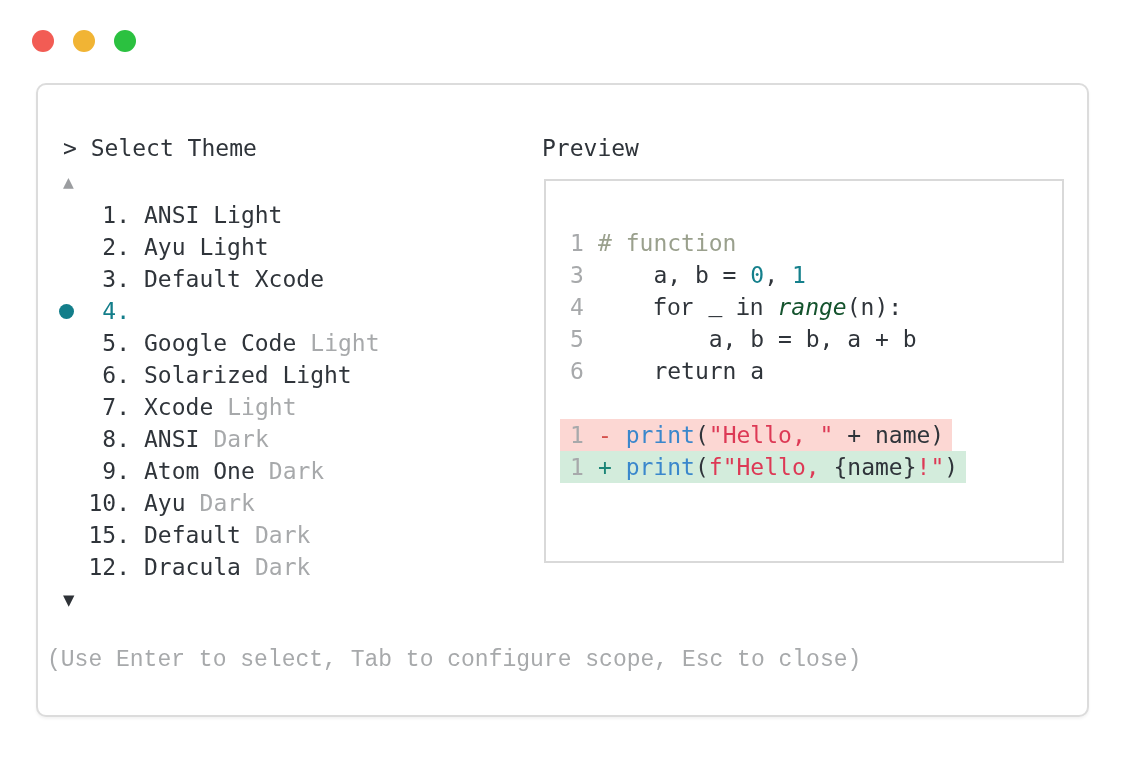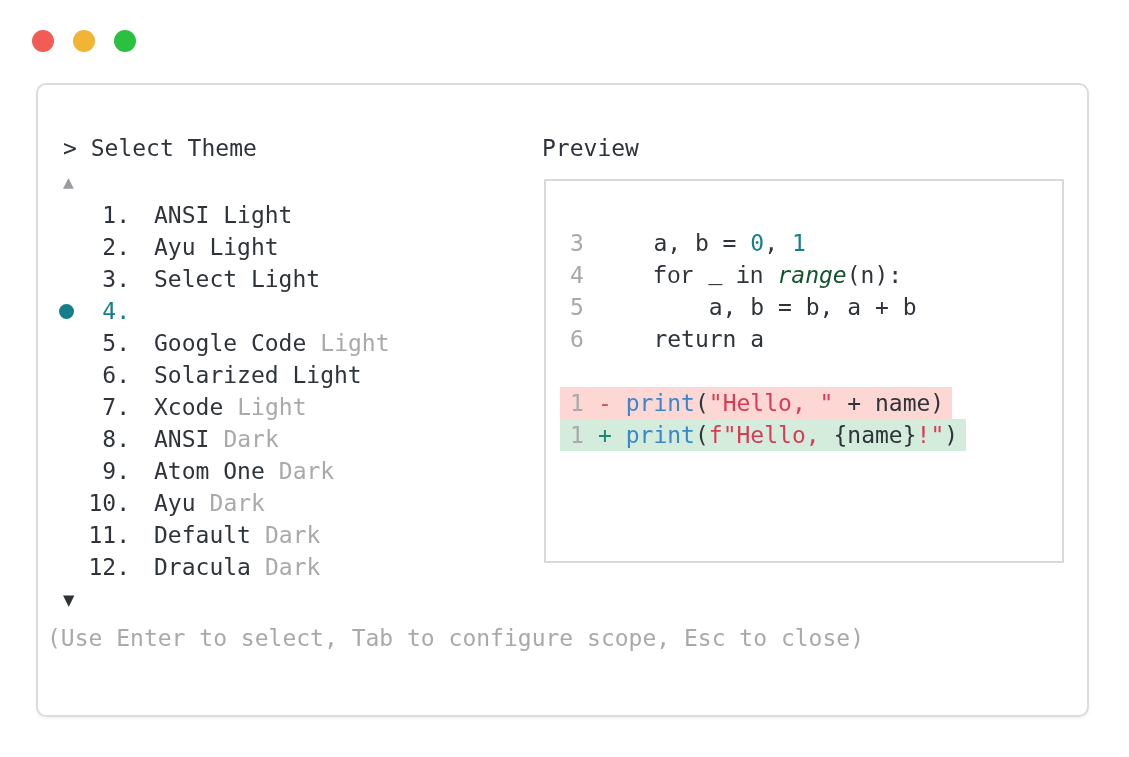--- a/index.html
+++ b/index.html
@@ -20,25 +20,25 @@
   .picker-title{position:absolute; left:25px; top:47px; line-height:32px; white-space:pre;}
   .scroll-up{position:absolute; left:25px; top:81px; line-height:32px; font-size:18px; color:#9b9da0; cursor:pointer;}
   .scroll-down{position:absolute; left:25px; top:498px; line-height:32px; font-size:19px; color:#2e3237; cursor:pointer;}
 
   .theme-list{position:absolute; left:20px; top:114px;}
   .theme-row{height:32px; line-height:32px; display:flex; align-items:center; white-space:pre; cursor:pointer;}
   .theme-row .bullet{width:30px; height:32px; position:relative; flex:none;}
   .theme-row .bullet.on::before{content:""; position:absolute; left:1px; top:8.5px; width:15px; height:15px;
      border-radius:50%; background:var(--accent);}
   .theme-row .num{width:42px; text-align:right; flex:none;}
-  .theme-row .name{margin-left:24px;}
+  .theme-row .name{margin-left:14px;}
   .theme-row .sfx{margin-left:14px; color:var(--muted);}
   .theme-row.selected .num, .theme-row.selected .name{color:var(--accent);}
 
-  .footer{position:absolute; left:9px; top:537px; line-height:32px; color:var(--muted); white-space:pre;}
+  .footer{position:absolute; left:9px; top:559px; line-height:32px; color:var(--muted); white-space:pre;font-family:Liberation Mono, monospace;}
 
   .preview-title{position:absolute; left:504px; top:47px; line-height:32px;}
   .preview-box{position:absolute; left:506px; top:94px; width:520px; height:384px;
                border:2px solid #d9d9d9; background:#fff; overflow:hidden;}
   .code{padding-top:46px;}
   .code-row{height:32px; line-height:32px; padding-left:24px; white-space:pre;}
   .code-num{display:inline-block; min-width:14px; margin-right:14px; color:var(--muted);}
   .spacer{height:32px;}
   .diff-row{height:32px; line-height:32px; margin-left:14px; padding:0 8px 0 10px;
             width:fit-content; white-space:pre;}
@@ -53,37 +53,38 @@
   <span class="tl" id="tl-yellow" style="background: rgb(241, 180, 52);"></span>
   <span class="tl" id="tl-green" style="background: rgb(43, 193, 64);"></span>
 </div>
 
 <div class="window">
   <div class="picker-title">&gt; Select Theme</div>
   <div class="scroll-up">▲</div>
   <div class="theme-list" id="theme-list">
       <div class="theme-row"><span class="bullet"></span><span class="num">1.</span><span class="name">ANSI Light</span></div>
       <div class="theme-row"><span class="bullet"></span><span class="num">2.</span><span class="name">Ayu Light</span></div>
-      <div class="theme-row"><span class="bullet"></span><span class="num">3.</span><span class="name">Select Light</span></div>
+      <div class="theme-row"><span class="bullet"></span><span class="num">3.</span><span class="name">Default Xcode</span></div>
       <div class="theme-row selected"><span class="bullet on"></span><span class="num">4.</span></div>
       <div class="theme-row"><span class="bullet"></span><span class="num">5.</span><span class="name">Google Code</span><span class="sfx">Light</span></div>
       <div class="theme-row"><span class="bullet"></span><span class="num">6.</span><span class="name">Solarized Light</span></div>
       <div class="theme-row"><span class="bullet"></span><span class="num">7.</span><span class="name">Xcode</span><span class="sfx">Light</span></div>
       <div class="theme-row"><span class="bullet"></span><span class="num">8.</span><span class="name">ANSI</span><span class="sfx">Dark</span></div>
       <div class="theme-row"><span class="bullet"></span><span class="num">9.</span><span class="name">Atom One</span><span class="sfx">Dark</span></div>
       <div class="theme-row"><span class="bullet"></span><span class="num">10.</span><span class="name">Ayu</span><span class="sfx">Dark</span></div>
-      <div class="theme-row"><span class="bullet"></span><span class="num">11.</span><span class="name">Default</span><span class="sfx">Dark</span></div>
+      <div class="theme-row"><span class="bullet"></span><span class="num">15.</span><span class="name">Default</span><span class="sfx">Dark</span></div>
       <div class="theme-row"><span class="bullet"></span><span class="num">12.</span><span class="name">Dracula</span><span class="sfx">Dark</span></div>
     </div>
   <div class="scroll-down">▼</div>
   <div class="footer">(Use Enter to select, Tab to configure scope, Esc to close)</div>
 
   <div class="preview-title">Preview</div>
   <div class="preview-box">
     <div class="code" id="code-block">
+        <div class="code-row"><span class="code-num">1</span><span style="color: rgb(154, 160, 141);"># function</span></div>
         <div class="code-row"><span class="code-num">3</span><span style="color: rgb(47, 52, 58);">    a, b = </span><span style="color: rgb(21, 128, 140);">0</span><span style="color: rgb(47, 52, 58);">, </span><span style="color: rgb(21, 128, 140);">1</span></div>
         <div class="code-row"><span class="code-num">4</span><span style="color: rgb(47, 52, 58); font-family: Liberation Mono, monospace;">    for _ in </span><span style="color: #14532d; font-style: italic;">range</span><span style="color: rgb(47, 52, 58);">(n):</span></div>
         <div class="code-row"><span class="code-num">5</span><span style="color: rgb(47, 52, 58);">        a, b = b, a + b</span></div>
         <div class="code-row"><span class="code-num">6</span><span style="color: rgb(47, 52, 58);">    return a</span></div>
         <div class="spacer"></div>
         <div class="diff-row removed"><span class="code-num">1</span><span style="color: rgb(213, 80, 76);">- </span><span style="color: rgb(58, 135, 204);">print</span><span style="color: rgb(47, 52, 58);">(</span><span style="color: rgb(221, 57, 85);">"Hello, "</span><span style="color: rgb(47, 52, 58);"> + name)</span></div>
         <div class="diff-row added"><span class="code-num">1</span><span style="color: rgb(27, 133, 119);">+ </span><span style="color: rgb(58, 135, 204);">print</span><span style="color: rgb(47, 52, 58);">(</span><span style="color: rgb(221, 57, 85);">f"Hello, </span><span style="color: rgb(47, 52, 58);">{name}</span><span style="color: rgb(221, 57, 85);">!"</span><span style="color: rgb(47, 52, 58);">)</span></div>
       </div>
   </div>
 </div>

